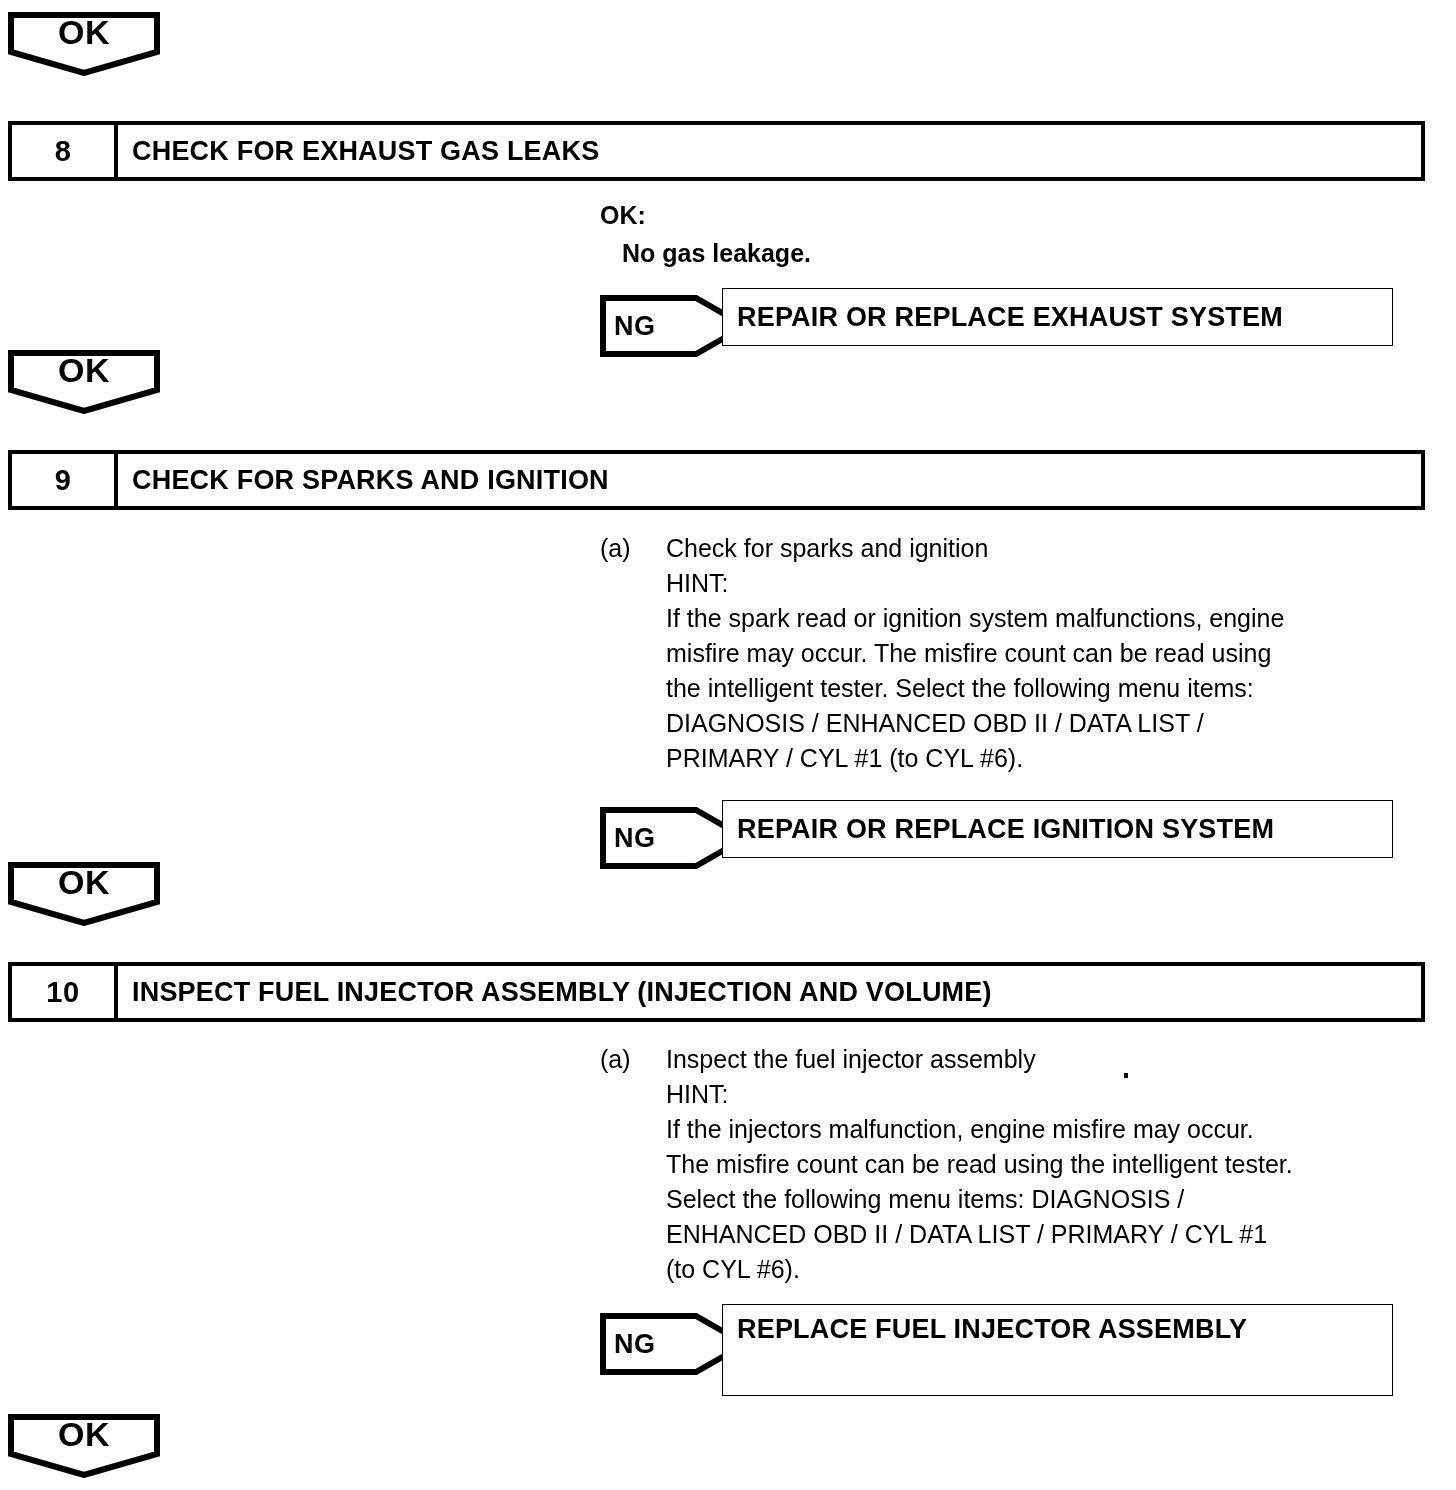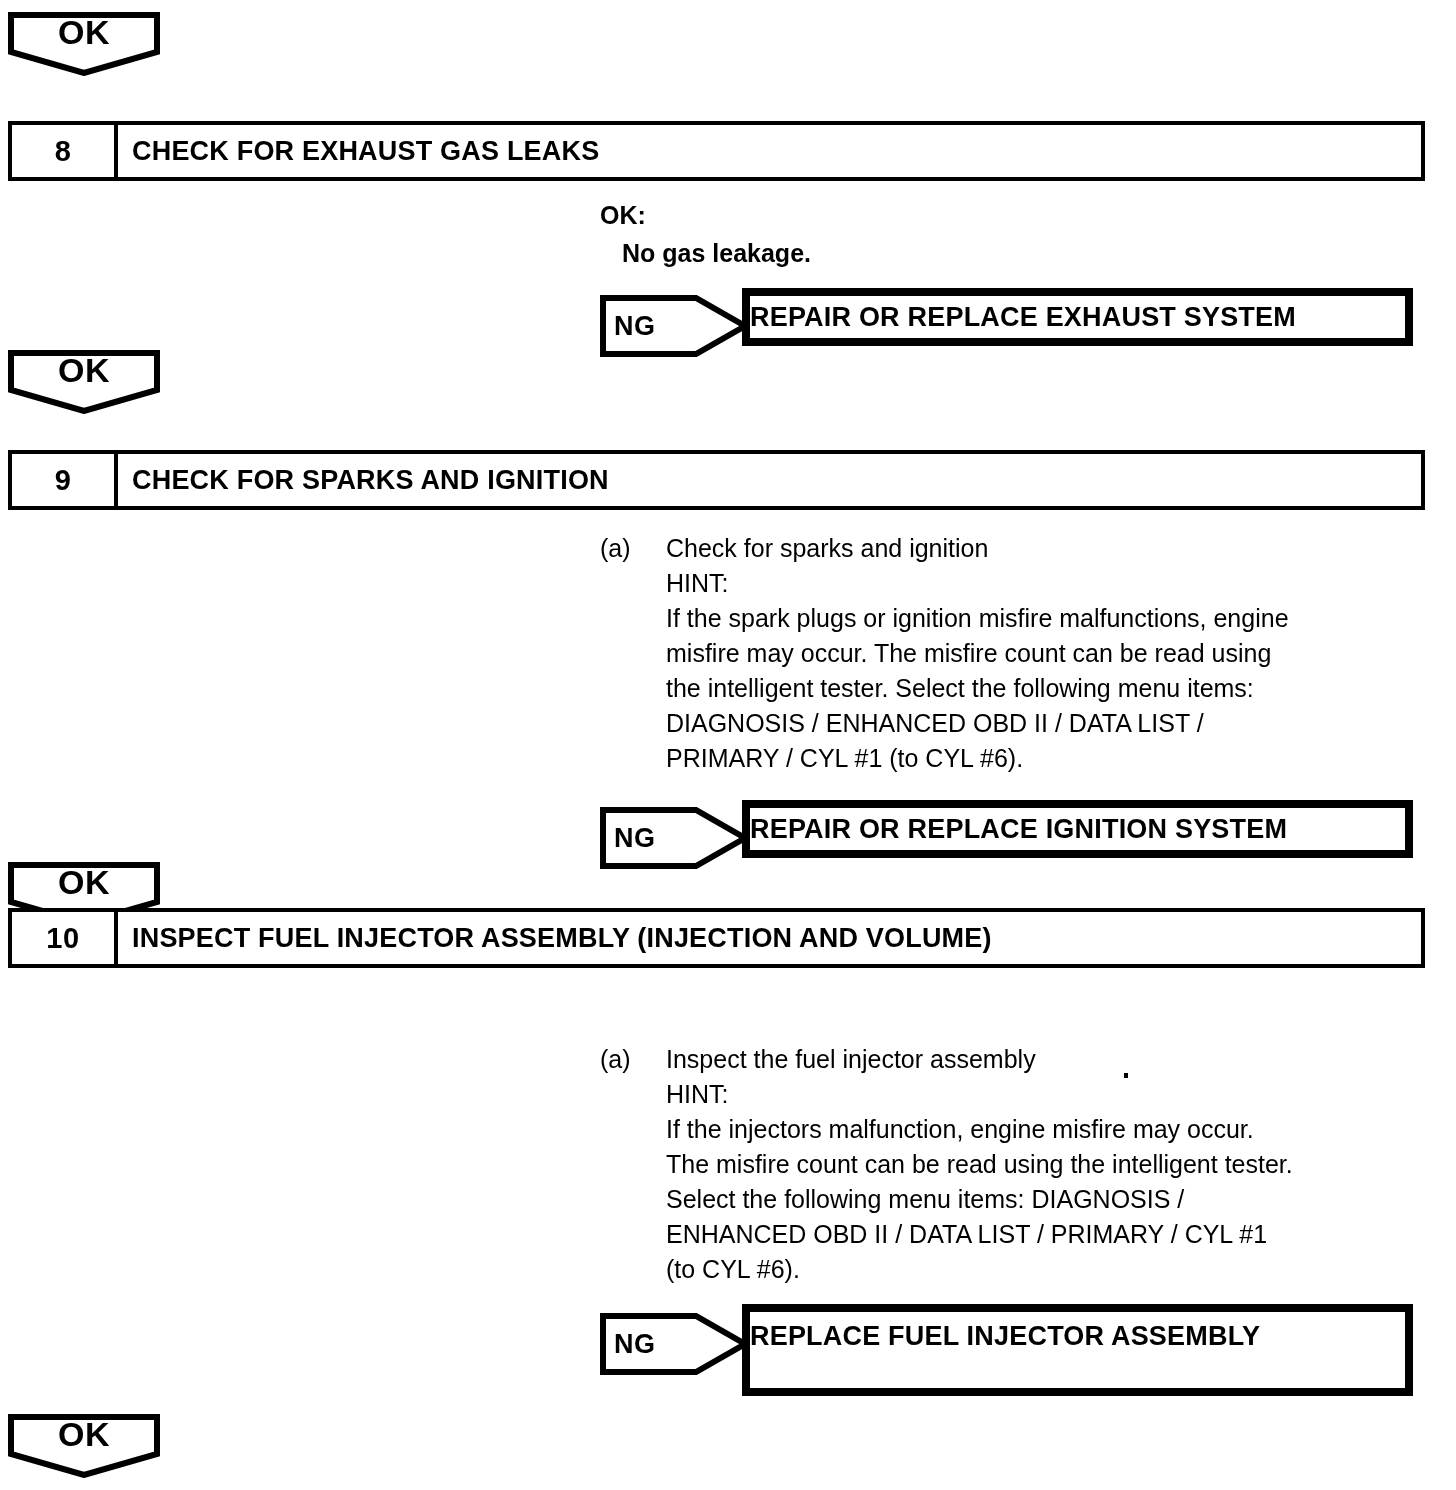--- a/index.html
+++ b/index.html
@@ -125,24 +125,25 @@
     display: flex;
     align-items: center;
     font-size: 27px;
     font-weight: bold;
     letter-spacing: 0.5px;
   }
 
   
   .result-box {
     position: absolute;
-    left: 742px;
+    left: 722px;
     width: 671px;
-    border: 8px solid #000000;
+    border: 1px solid #000000;
     background: #fff;
+    padding-left: 14px;
     font-size: 27px;
     font-weight: bold;
     letter-spacing: 0.2px;
   }
   .result-box.single {
     height: 58px;
     display: flex;
     align-items: center;
   }
   .result-box.tall {
@@ -201,21 +202,21 @@
   <div class="step-box" style="top:450px;">
     <div class="step-num">9</div>
     <div class="step-title">CHECK FOR SPARKS AND IGNITION</div>
   </div>
 
   <div class="lettered" style="left:600px; top:531px; width:830px;">
     <span class="marker">(a)</span>
     <span class="content">
       <span class="line">Check for sparks and ignition</span>
       <span class="line">HINT:</span>
-      <span class="line">If the spark plugs or ignition misfire malfunctions, engine</span>
+      <span class="line">If the spark read or ignition system malfunctions, engine</span>
       <span class="line">misfire may occur. The misfire count can be read using</span>
       <span class="line">the intelligent tester. Select the following menu items:</span>
       <span class="line">DIAGNOSIS / ENHANCED OBD II / DATA LIST /</span>
       <span class="line">PRIMARY / CYL #1 (to CYL #6).</span>
     </span>
   </div>
 
   <div class="ng-connector" style="left:600px; top:798px;">
     <svg class="ng-shape" viewBox="0 0 148 62" preserveAspectRatio="none">
       <polygon points="3,3 96,3 145,31 96,59 3,59" fill="#ffffff" stroke="#000000" stroke-width="6" stroke-linejoin="miter"></polygon>
@@ -227,21 +228,21 @@
     <span>REPAIR OR REPLACE IGNITION SYSTEM</span>
   </div>
 
   <div class="ok-connector" style="left:8px; top:862px;">
     <svg class="ok-shape" viewBox="0 0 152 64" preserveAspectRatio="none">
       <polygon points="3,3 149,3 149,40 76,61 3,40" fill="#ffffff" stroke="#000000" stroke-width="6" stroke-linejoin="miter"></polygon>
     </svg>
     <span class="ok-label">OK</span>
   </div>
 
-  <div class="step-box" style="top:908px;justify-content:center;">
+  <div class="step-box" style="top:962px;justify-content:center;">
     <div class="step-num">10</div>
     <div class="step-title">INSPECT FUEL INJECTOR ASSEMBLY (INJECTION AND VOLUME)</div>
   </div>
 
   <div class="lettered" style="left:600px; top:1042px; width:830px;">
     <span class="marker">(a)</span>
     <span class="content">
       <span class="line">Inspect the fuel injector assembly</span>
       <span class="line">HINT:</span>
       <span class="line">If the injectors malfunction, engine misfire may occur.</span>

